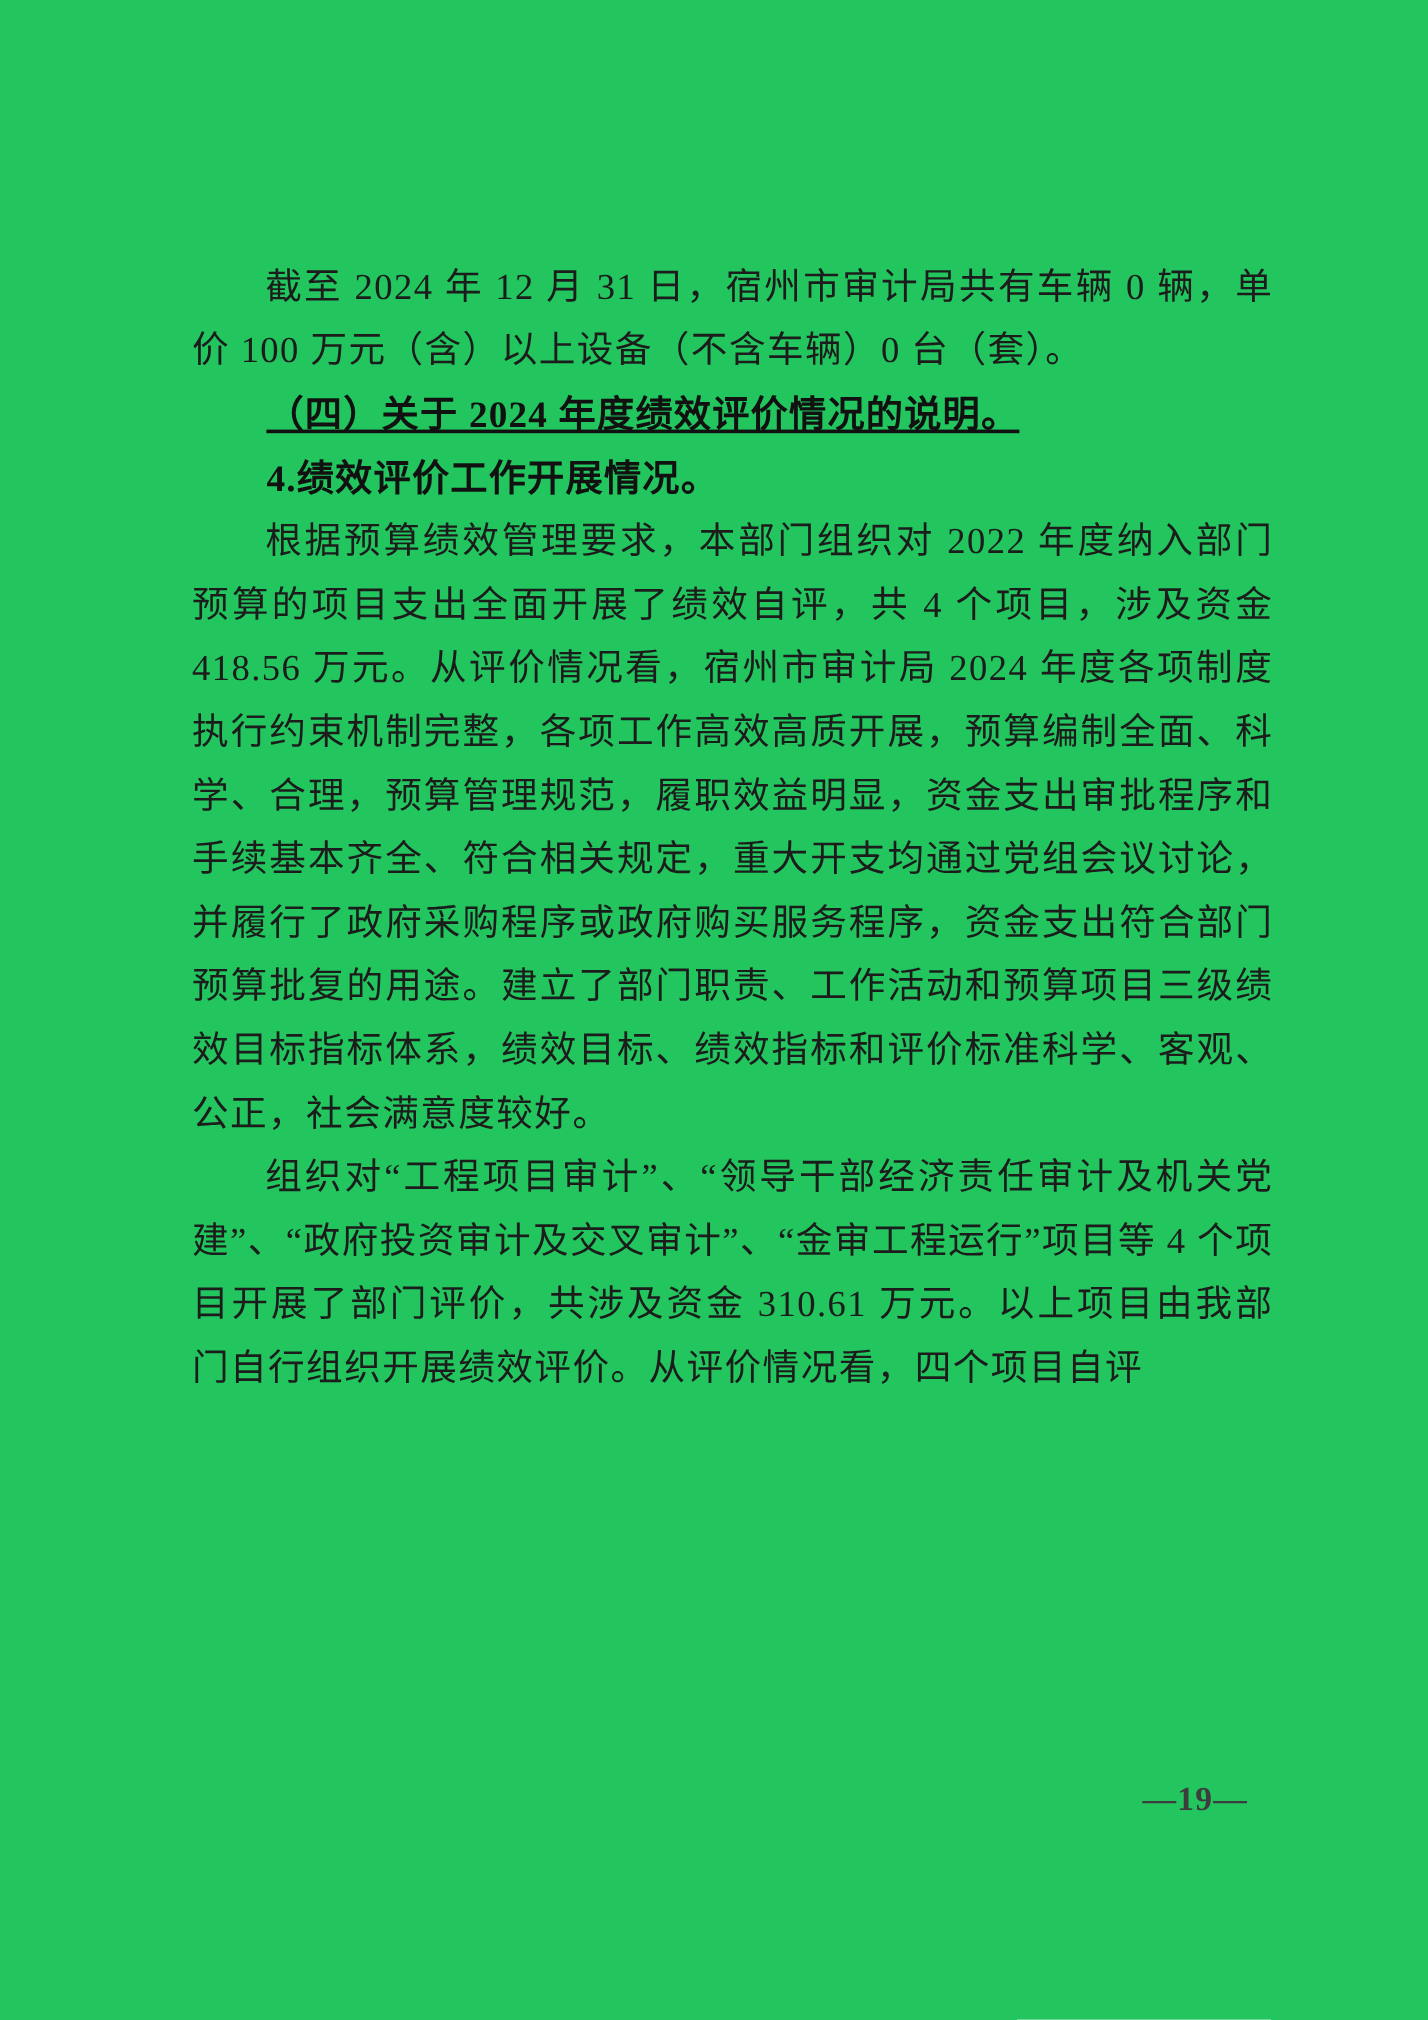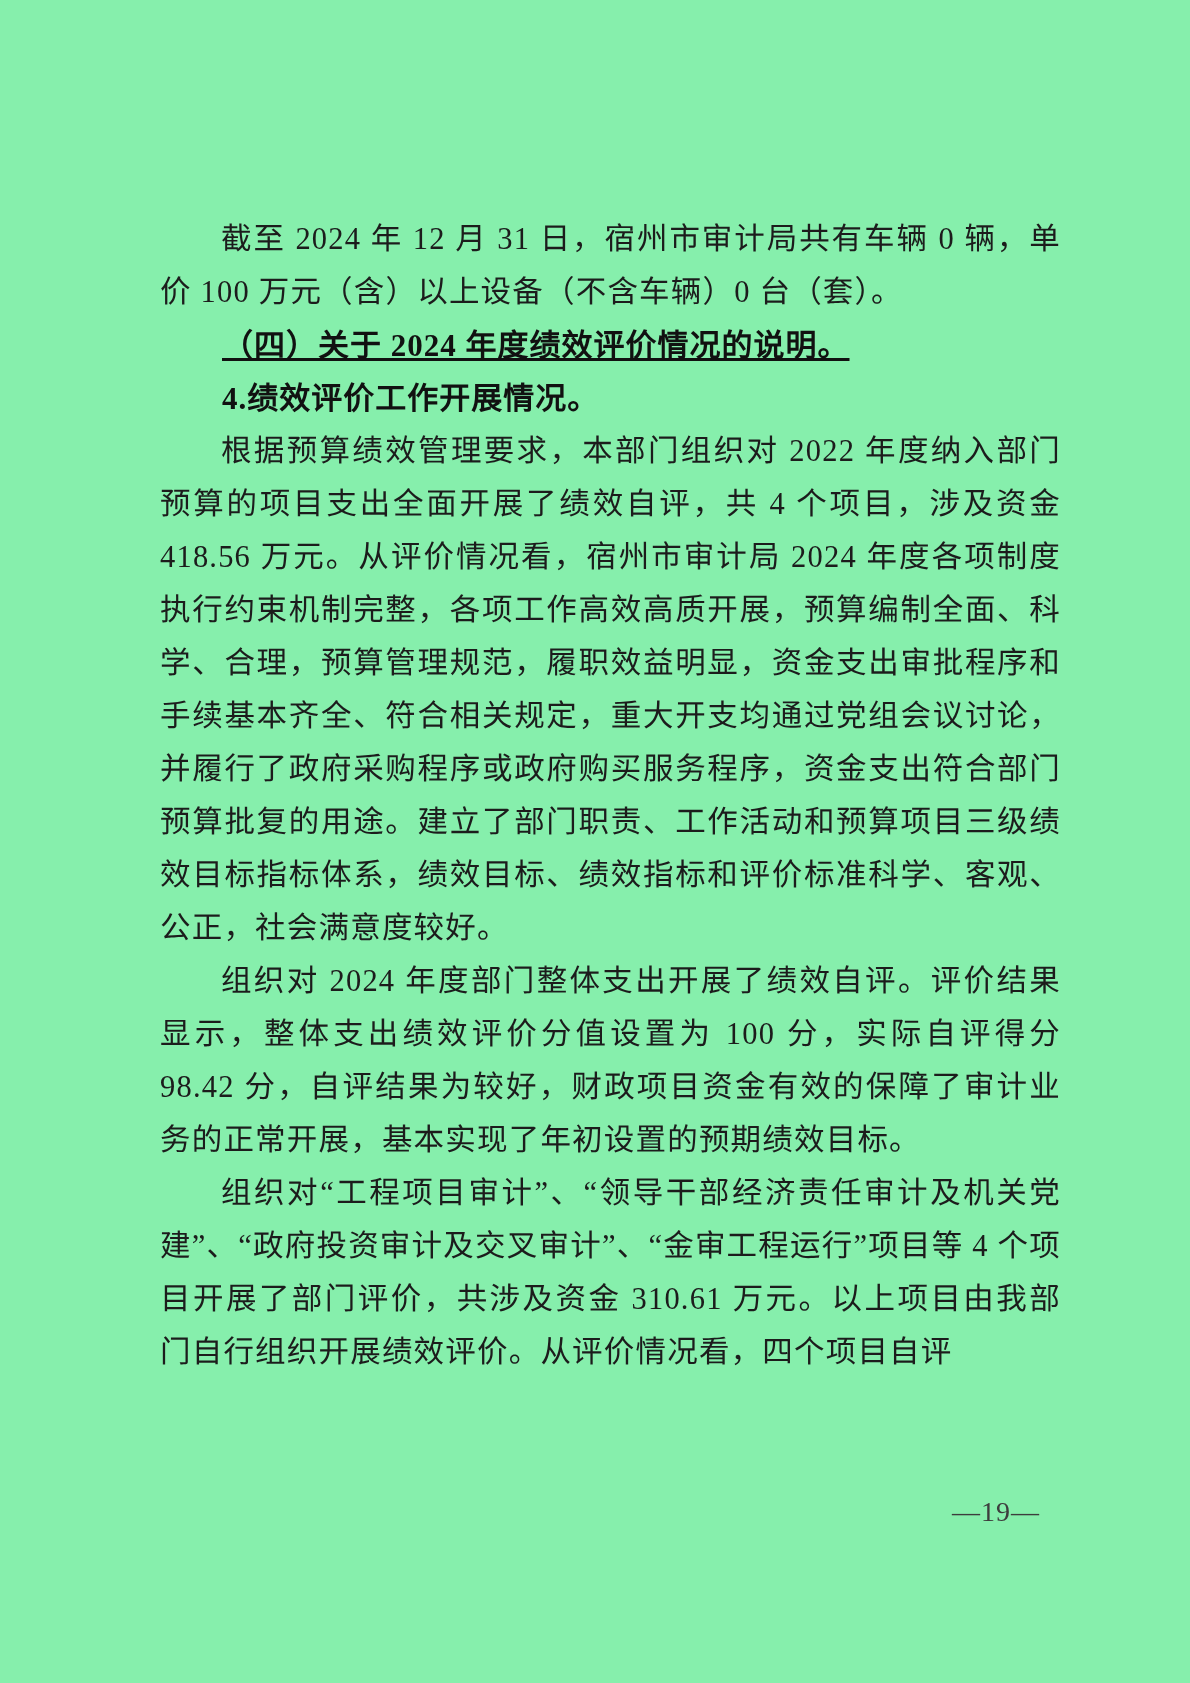--- a/index.html
+++ b/index.html
@@ -15,21 +15,21 @@
     font-family: "Liberation Serif", "DejaVu Serif", serif;
     color: #1a1a1a;
     overflow: hidden;
   }
   .page {
     position: absolute;
     left: 0;
     top: 0;
     width: 1190px;
     height: 1683px;
-    background: #86efac;
+    background: #22c55e;
   }
   .doc-body {
     position: absolute;
     left: 160px;
     top: 213px;
     width: 901px;
   }
   .para {
     margin: 0;
     font-size: 30.5px;
@@ -61,40 +61,38 @@
     color: #111111;
   }
   .page-number {
     position: absolute;
     right: 150px;
     top: 1483px;
     font-size: 28px;
     line-height: 34px;
     letter-spacing: 1px;
     color: #3d3d3d;
-    font-weight: normal;
-    margin-top: 12px;
+    font-weight: bold;
   }
 </style>
 </head>
 <body>
 
 <div class="page">
 
   <div class="doc-body">
 
     <p class="para">截至 2024 年 12 月 31 日，宿州市审计局共有车辆 0 辆，单价 100 万元（含）以上设备（不含车辆）0 台（套）。</p>
 
     <h3 class="heading-level2">（四）关于 2024 年度绩效评价情况的说明。</h3>
 
     <h4 class="heading-level3">4.绩效评价工作开展情况。</h4>
 
     <p class="para">根据预算绩效管理要求，本部门组织对 2022 年度纳入部门预算的项目支出全面开展了绩效自评，共 4 个项目，涉及资金 418.56 万元。从评价情况看，宿州市审计局 2024 年度各项制度执行约束机制完整，各项工作高效高质开展，预算编制全面、科学、合理，预算管理规范，履职效益明显，资金支出审批程序和手续基本齐全、符合相关规定，重大开支均通过党组会议讨论，并履行了政府采购程序或政府购买服务程序，资金支出符合部门预算批复的用途。建立了部门职责、工作活动和预算项目三级绩效目标指标体系，绩效目标、绩效指标和评价标准科学、客观、公正，社会满意度较好。</p>
 
-    <p class="para">组织对 2024 年度部门整体支出开展了绩效自评。评价结果显示，整体支出绩效评价分值设置为 100 分，实际自评得分 98.42 分，自评结果为较好，财政项目资金有效的保障了审计业务的正常开展，基本实现了年初设置的预期绩效目标。</p>
 
     <p class="para">组织对“工程项目审计”、“领导干部经济责任审计及机关党建”、“政府投资审计及交叉审计”、“金审工程运行”项目等 4 个项目开展了部门评价，共涉及资金 310.61 万元。以上项目由我部门自行组织开展绩效评价。从评价情况看，四个项目自评</p>
 
   </div>
 
   <div class="page-number">—19—</div>
 
 </div>
 
 </body></html>

